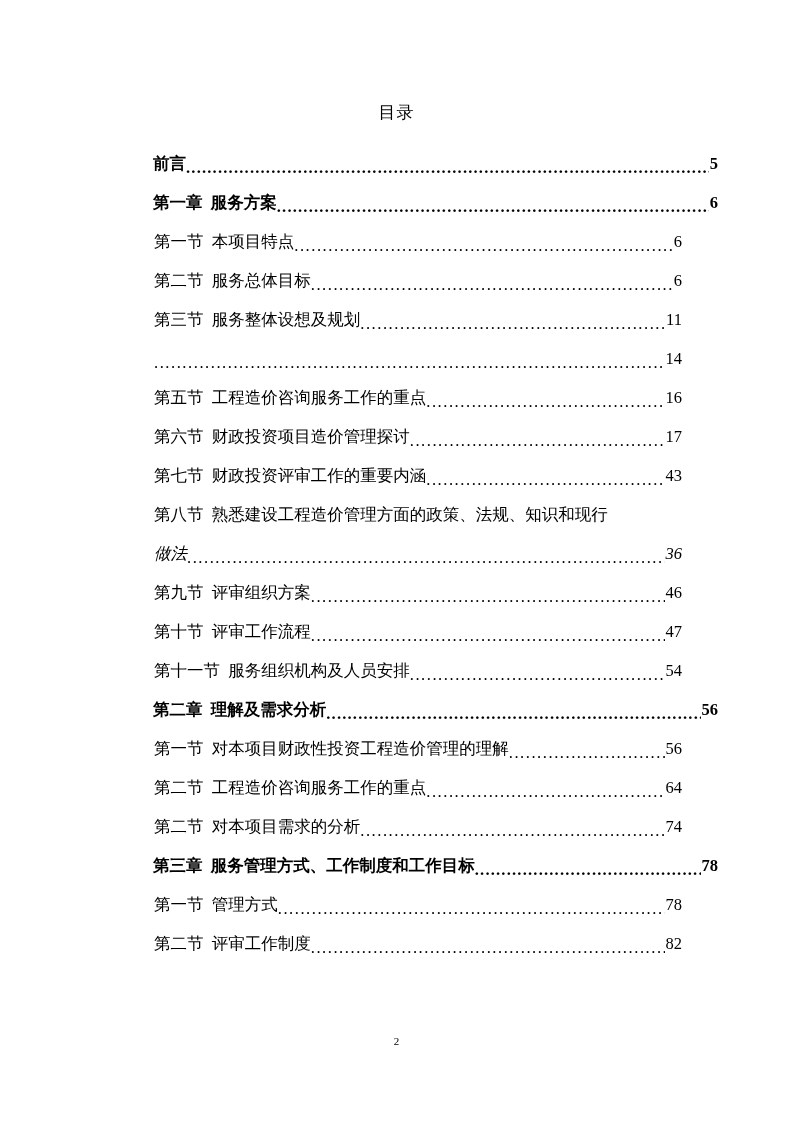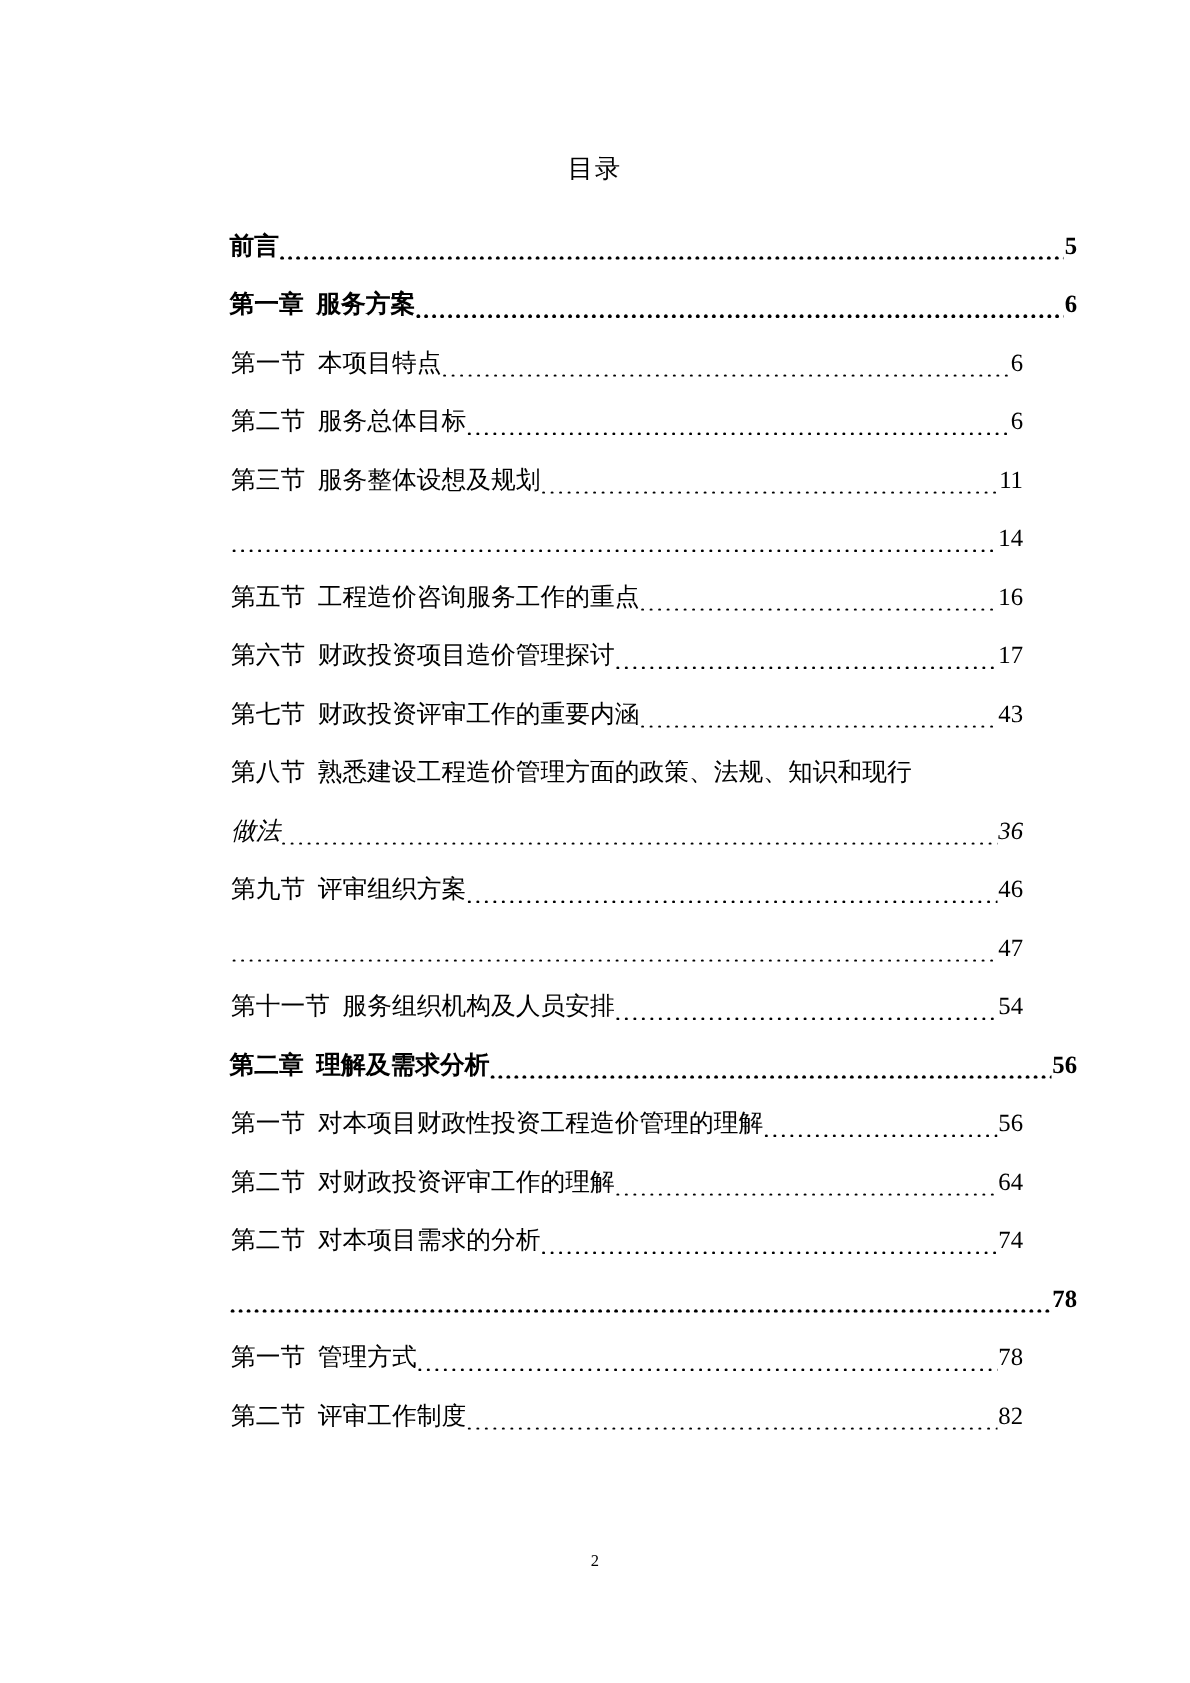--- a/index.html
+++ b/index.html
@@ -170,49 +170,51 @@
         <span class="label">做法</span>
         <span class="leader">.................................................................................................................................</span>
         <span class="pageno">36</span>
       </div>
       <div class="toc-entry level-2">
         <span class="label">第九节  评审组织方案</span>
         <span class="leader">.................................................................................................................................</span>
         <span class="pageno">46</span>
       </div>
       <div class="toc-entry level-2">
+        <span class="label">第十节  评审工作流程</span>
         <span class="leader">.................................................................................................................................</span>
         <span class="pageno">47</span>
       </div>
       <div class="toc-entry level-2">
         <span class="label">第十一节  服务组织机构及人员安排</span>
         <span class="leader">.................................................................................................................................</span>
         <span class="pageno">54</span>
       </div>
       <div class="toc-entry level-1">
         <span class="label">第二章  理解及需求分析</span>
         <span class="leader">.................................................................................................................................</span>
         <span class="pageno">56</span>
       </div>
       <div class="toc-entry level-2">
         <span class="label">第一节  对本项目财政性投资工程造价管理的理解</span>
         <span class="leader">.................................................................................................................................</span>
         <span class="pageno">56</span>
       </div>
       <div class="toc-entry level-2">
-        <span class="label">第二节  对财政投资评审工作的理解</span>
+        <span class="label">第二节  工程造价咨询服务工作的重点</span>
         <span class="leader">.................................................................................................................................</span>
         <span class="pageno">64</span>
       </div>
       <div class="toc-entry level-2">
         <span class="label">第二节  对本项目需求的分析</span>
         <span class="leader">.................................................................................................................................</span>
         <span class="pageno">74</span>
       </div>
       <div class="toc-entry level-1">
+        <span class="label">第三章  服务管理方式、工作制度和工作目标</span>
         <span class="leader">.................................................................................................................................</span>
         <span class="pageno">78</span>
       </div>
       <div class="toc-entry level-2">
         <span class="label">第一节  管理方式</span>
         <span class="leader">.................................................................................................................................</span>
         <span class="pageno">78</span>
       </div>
       <div class="toc-entry level-2">
         <span class="label">第二节  评审工作制度</span>

